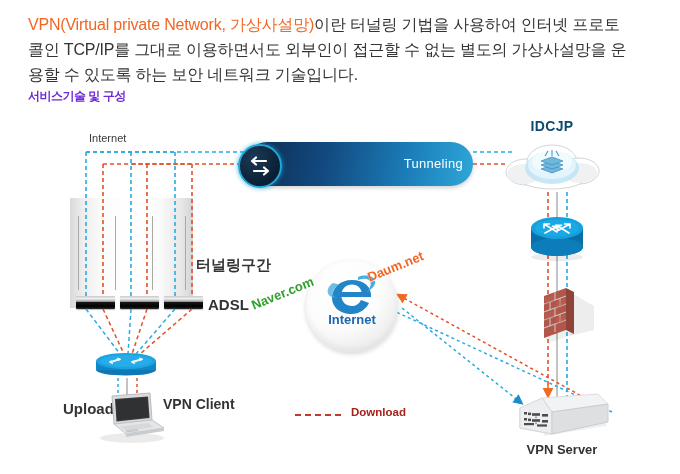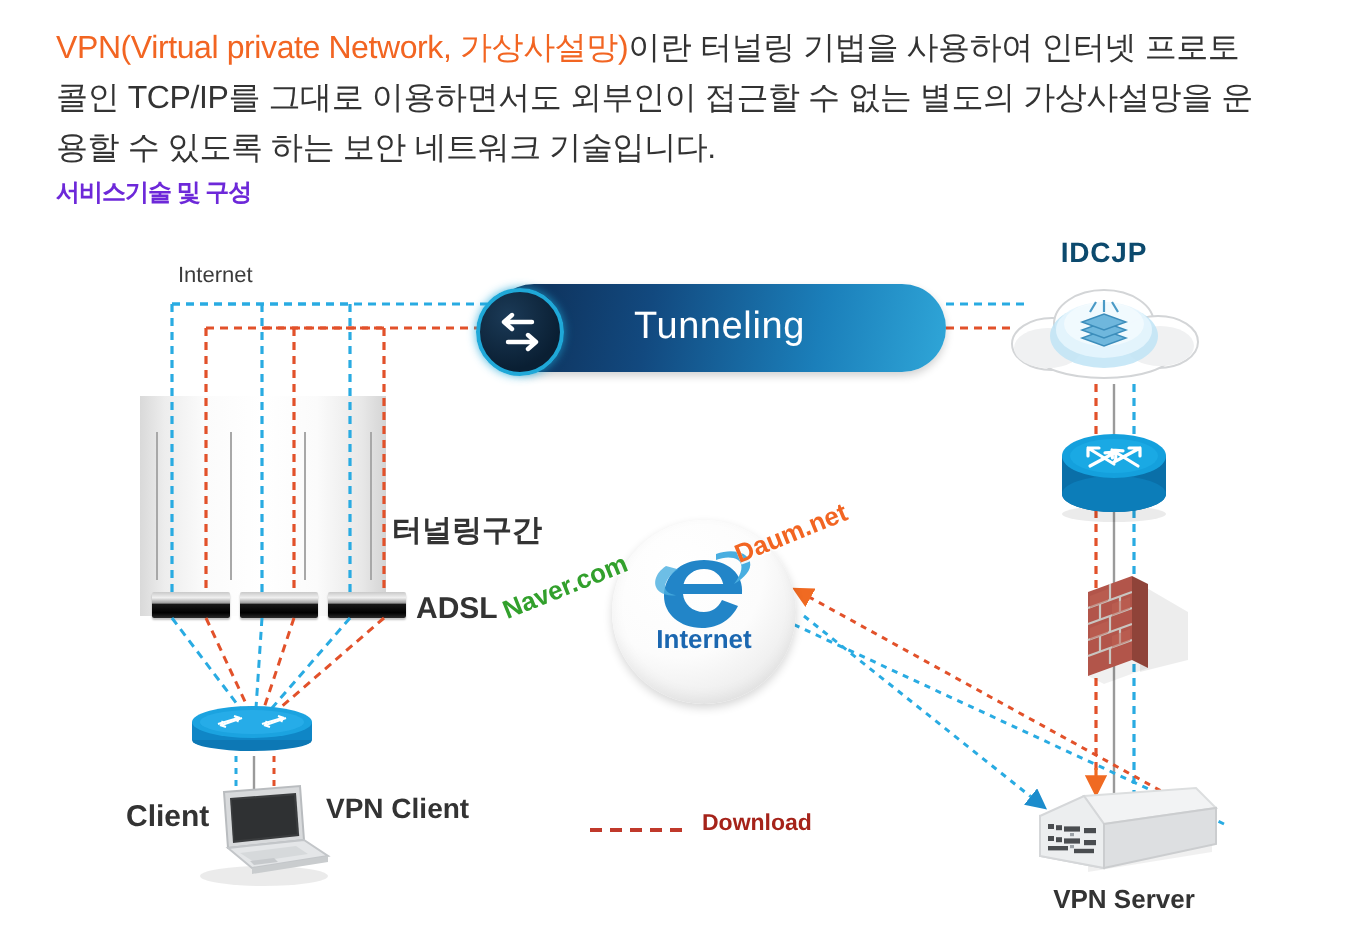--- a/index.html
+++ b/index.html
@@ -106,23 +106,23 @@
     background: linear-gradient(100deg, #0d2a4f 0%, #12497f 35%, #1b7fba 72%, #2fa6d8 100%);
     box-shadow: 0 2px 4px rgba(0,0,0,.18);
   }
   #tunneling-label {
     position: absolute;
     left: 72px;
     top: 0;
     right: 10px;
     height: 48px;
     line-height: 44px;
-    text-align: left;
+    text-align: right;
     color: #ffffff;
-    font-size: 19px;
+    font-size: 13px;
     font-weight: 500;
     letter-spacing: .3px;
   }
   #tunnel-icon {
     position: absolute;
     left: 238px;
     top: 32px;
     width: 40px;
     height: 40px;
     border-radius: 50%;
@@ -302,21 +302,21 @@
     <path d="M520,286 L400,196" stroke="#29abe2" stroke-width="0" fill="none"></path>
     <path d="M604,298 L520,292" stroke="#29abe2" stroke-width="0" fill="none"></path>
 
     <path d="M402,196 L520,290" stroke="#29abe2" stroke-width="1.5" fill="none" stroke-dasharray="3,3" marker-end="url(#arrow-blue)"></path>
   </svg>
 
   <div class="lbl" style="left:89px; top:20px;">Internet</div>
   <div class="lbl bold" style="left:196px; top:144px;">터널링구간</div>
   <div class="lbl bold" style="left:208px; top:184px;">ADSL</div>
   <div class="lbl bold" style="left:163px; top:236px; font-size:14px;margin-top:48px;">VPN Client</div>
-  <div class="lbl bold" style="left:63px; top:288px;">Client</div>
+  <div class="lbl bold" style="left:63px; top:288px;">Upload</div>
 
   <div id="tunneling-banner">
     <div id="tunneling-label">Tunneling</div>
   </div>
   <div id="tunnel-icon">
     <svg width="40" height="40" viewBox="0 0 40 40">
       <path d="M26,15 L13,15 M16,11.5 L12,15 L16,18.5" stroke="#ffffff" stroke-width="2.2" fill="none" stroke-linecap="round" stroke-linejoin="round"></path>
       <path d="M14,25 L27,25 M24,21.5 L28,25 L24,28.5" stroke="#ffffff" stroke-width="2.2" fill="none" stroke-linecap="round" stroke-linejoin="round"></path>
     </svg>
   </div>

